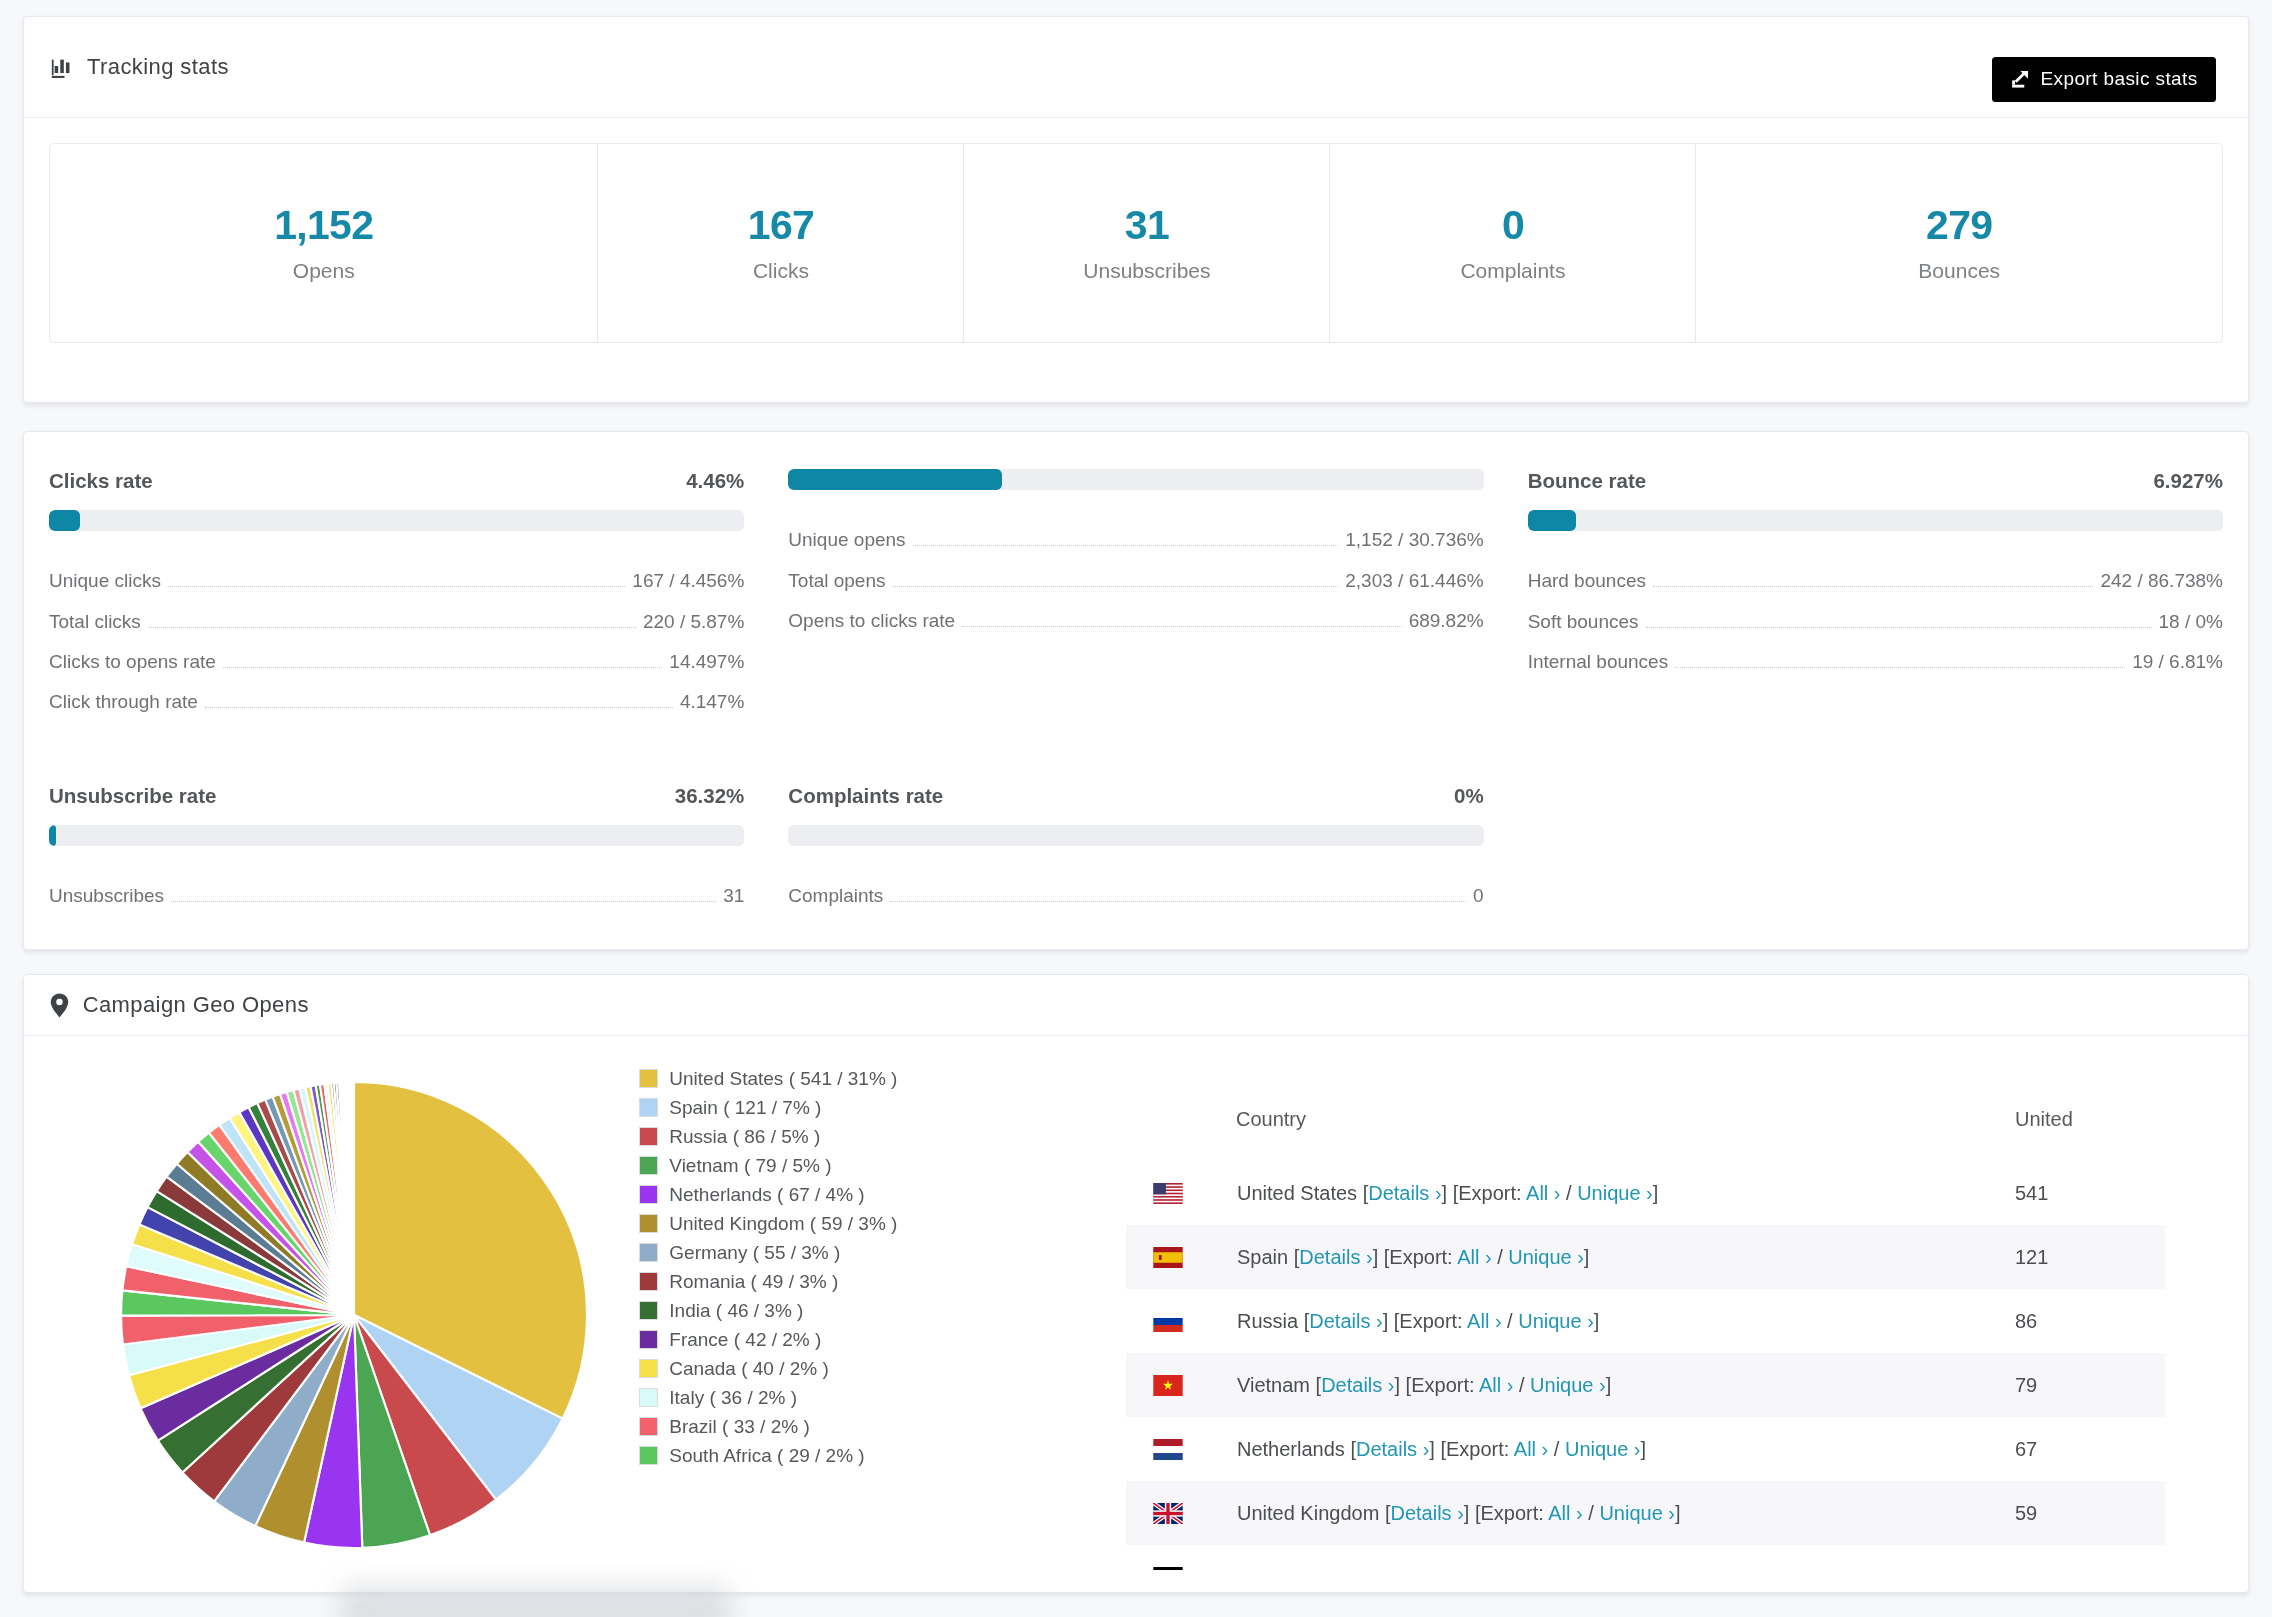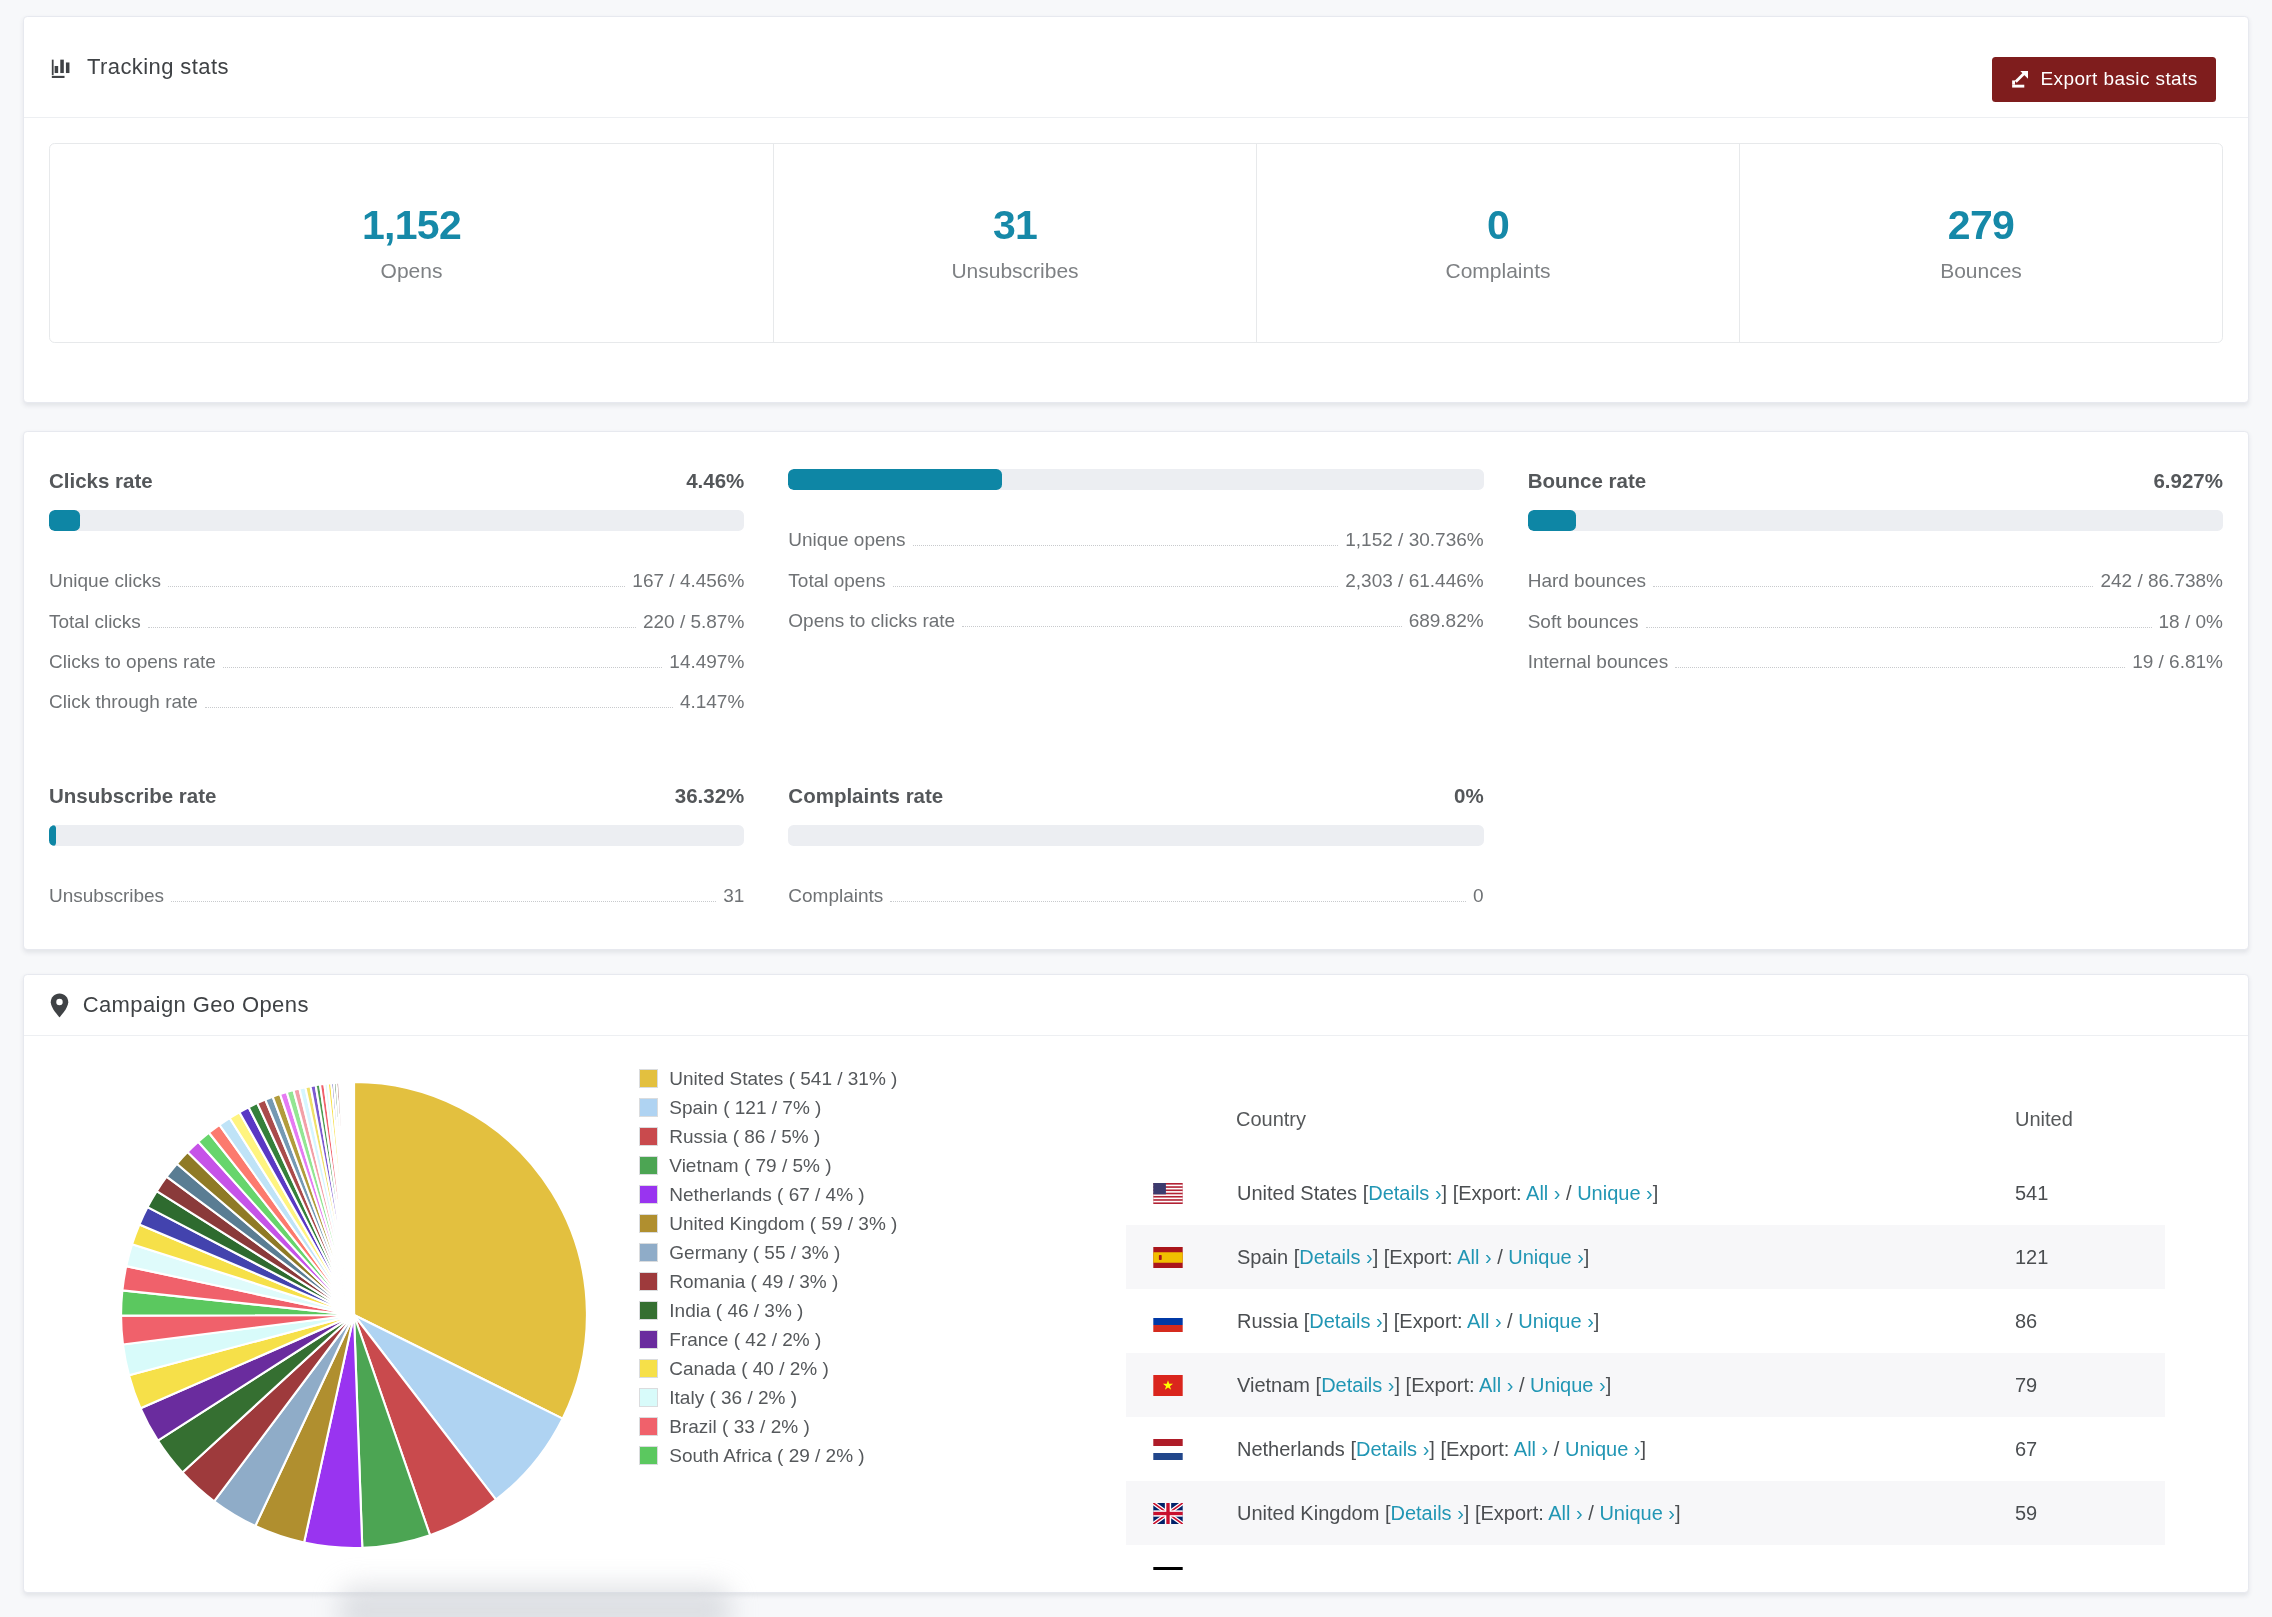--- a/index.html
+++ b/index.html
@@ -11,21 +11,21 @@
   #card-rates{top:431px;height:519px;}
   #card-geo{top:974px;height:619px;overflow:hidden;}
 
   .c-head{display:flex;align-items:center;padding-left:25px;border-bottom:0.7px solid #edeff2;position:relative;}
   #card-tracking .c-head{height:100px;}
   #card-geo .c-head{height:60px;}
   .c-title{font-size:22px;font-weight:500;color:#3f4245;letter-spacing:0.4px;}
   .head-icon{margin-right:12.7px;display:flex;align-items:center;}
 
   .btn-export{position:absolute;right:32px;top:40px;height:45px;display:flex;align-items:center;
-    background:#7f1d1d;color:#fff;border:none;border-radius:3.5px;padding:0 18.4px;font-size:19px;
+    background:#000000;color:#fff;border:none;border-radius:3.5px;padding:0 18.4px;font-size:19px;
     font-family:inherit;cursor:pointer;letter-spacing:0.4px;}
   .btn-export .bicon{margin-right:10px;display:flex;}
 
   .stats-band{margin:25px;height:198px;border:0.7px solid #e7e9eb;border-radius:5.6px;display:flex;}
   .stat{display:flex;flex-direction:column;align-items:center;justify-content:center;border-right:0.7px solid #e7e9eb;}
   .stat:last-child{border-right:none;}
   .stat:nth-child(1){flex:1.5;}
   .stat:nth-child(2),.stat:nth-child(3),.stat:nth-child(4){flex:1;}
   .stat:nth-child(5){flex:1.44;}
   .stat-num{font-size:41px;font-weight:bold;color:#1689a8;letter-spacing:-0.7px;}
@@ -87,20 +87,24 @@
           <polygon points="13,3 25,3 25,15" fill="#ffffff" transform="scale(0.9) translate(3,0)"></polygon>
         </svg>
       </span>
       <span>Export basic stats</span>
     </button>
   </div>
   <div class="stats-band">
     <div class="stat">
       <div class="stat-num">1,152</div>
       <div class="stat-lbl">Opens</div>
+    </div>
+    <div class="stat">
+      <div class="stat-num">167</div>
+      <div class="stat-lbl">Clicks</div>
     </div>
     <div class="stat">
       <div class="stat-num">31</div>
       <div class="stat-lbl">Unsubscribes</div>
     </div>
     <div class="stat">
       <div class="stat-num">0</div>
       <div class="stat-lbl">Complaints</div>
     </div>
     <div class="stat">

